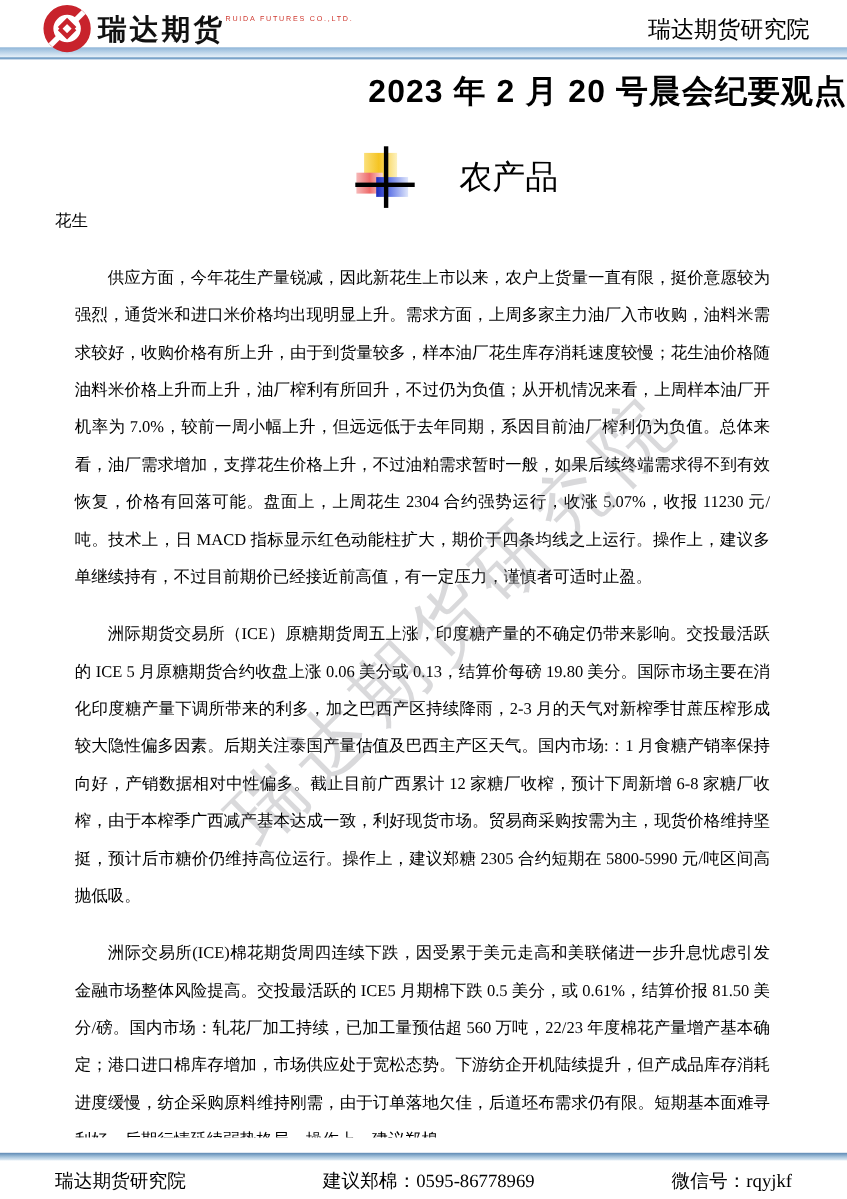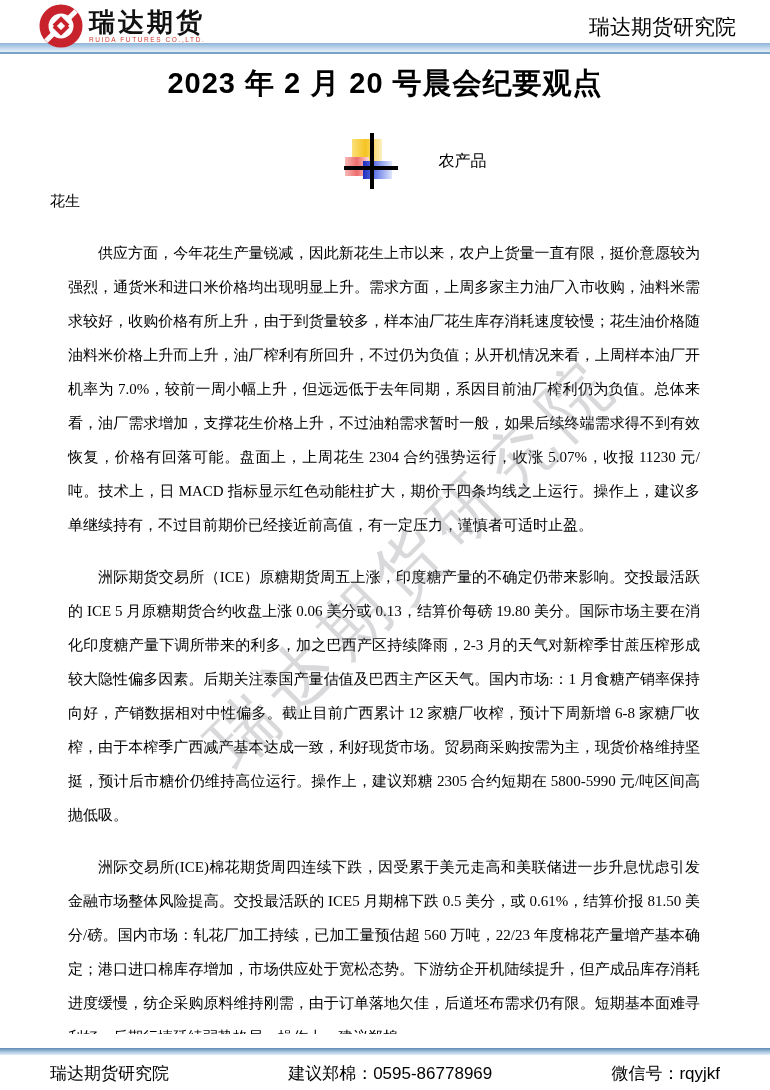--- a/index.html
+++ b/index.html
@@ -5,63 +5,63 @@
   html,body{margin:0;padding:0;}
   body{
     width:770px;height:1090px;position:relative;overflow:hidden;
     background:#ffffff;
     font-family:"Liberation Serif", serif;
     color:#000;
   }
   
   .logo-wrap{position:absolute;left:38px;top:3px;display:flex;align-items:center;gap:5px;z-index:4;}
   .logo-mark{width:46px;height:46px;}
-  .logo-text{display:flex;flex-direction:column;line-height:1;}
+  .logo-text{display:flex;flex-direction:row;line-height:1;}
   .logo-cn{font-family:"Liberation Sans", sans-serif;font-size:26px;font-weight:bold;letter-spacing:3px;color:#111;}
   .logo-en{font-family:"Liberation Sans", sans-serif;font-size:6.5px;color:#cf3a31;letter-spacing:1.6px;margin-top:2px;}
   .header-right{position:absolute;right:34px;top:13px;font-family:"Liberation Sans", sans-serif;
     font-size:21px;color:#000;z-index:4;}
   .header-bar{position:absolute;left:0;right:0;top:43px;height:9px;
     background:linear-gradient(180deg,#8fb5d8 0%,#aecbe4 35%,#e7f1f9 100%);
     border-bottom:2px solid #7aa3c9;z-index:3;}
   
-  .doc-title{position:absolute;left:0;right:0;top:64px;text-align:center;
+  .doc-title{position:absolute;left:0;right:0;top:64px;text-align:right;
     font-family:"Liberation Sans", sans-serif;font-weight:bold;font-size:29px;letter-spacing:1px;z-index:2;}
   
   .category-row{position:absolute;left:0;right:0;top:133px;display:flex;justify-content:center;
     align-items:center;gap:12px;transform:translateX(30px);z-index:2;}
   .cat-icon{position:relative;width:54px;height:56px;}
   .cat-icon .sq{position:absolute;}
   .cat-icon .sq.yellow{left:8px;top:6px;width:30px;height:26px;
     background:linear-gradient(90deg,#fbe07a 0%,#f5c422 45%,#fdf2c0 100%);}
   .cat-icon .sq.red{left:1px;top:24px;width:24px;height:19px;
     background:linear-gradient(90deg,#f6b9b9 0%,#ee6b6b 50%,#fbdada 100%);}
   .cat-icon .sq.blue{left:19px;top:28px;width:29px;height:18px;
     background:linear-gradient(90deg,#1c2cbd 0%,#6b7fe8 45%,#dfe6fb 100%);}
   .cat-icon .vline{position:absolute;left:26px;top:0;width:4px;height:56px;background:#000;}
   .cat-icon .hline{position:absolute;left:0;top:33px;width:54px;height:4px;background:#000;}
-  .cat-label{font-size:16px;color:#000;margin-left:29px;}
+  .cat-label{font-size:30px;color:#000;margin-left:29px;}
   
   .watermark{position:absolute;left:413px;top:563px;z-index:3;pointer-events:none;
     transform:translate(-50%,-50%) rotate(-45deg);
     font-size:68px;letter-spacing:10px;white-space:nowrap;
     color:rgba(130,130,136,0.30);font-family:"Liberation Serif", serif;}
   
   .body-region{position:absolute;left:50px;width:668px;top:184px;height:850px;overflow:hidden;
     font-size:15px;line-height:34px;text-align:justify;z-index:2;}
   .article-heading{margin:0;}
   .article:not(:first-child) .article-heading{margin-top:34px;}
   .article-para{margin:18px;text-indent:2em;}
   
   .footer-bar{position:absolute;left:0;right:0;top:1048px;height:7px;
     background:linear-gradient(180deg,#5d89b4 0%,#a9c6de 55%,#e4eef6 100%);z-index:3;}
   .footer-row{position:absolute;left:50px;right:50px;top:1060px;height:26px;
     display:flex;justify-content:space-between;align-items:center;z-index:4;
     font-family:"Liberation Sans", sans-serif;font-size:17px;color:#000;}
-  .footer-num{font-family:Liberation Sans, sans-serif;}
+  .footer-num{font-family:Liberation Serif, serif;}
 </style>
 </head>
 <body>
 
 <div class="logo-wrap">
   <span class="logo-mark">
     <svg width="46" height="46" viewBox="0 0 46 46">
       <circle cx="23" cy="23" r="17" fill="none" stroke="#c8232c" stroke-width="9"></circle>
       <line x1="8" y1="38" x2="38" y2="8" stroke="#ffffff" stroke-width="5"></line>
       <path d="M16 23 L23 16 L30 23" fill="none" stroke="#c8232c" stroke-width="4"></path>

